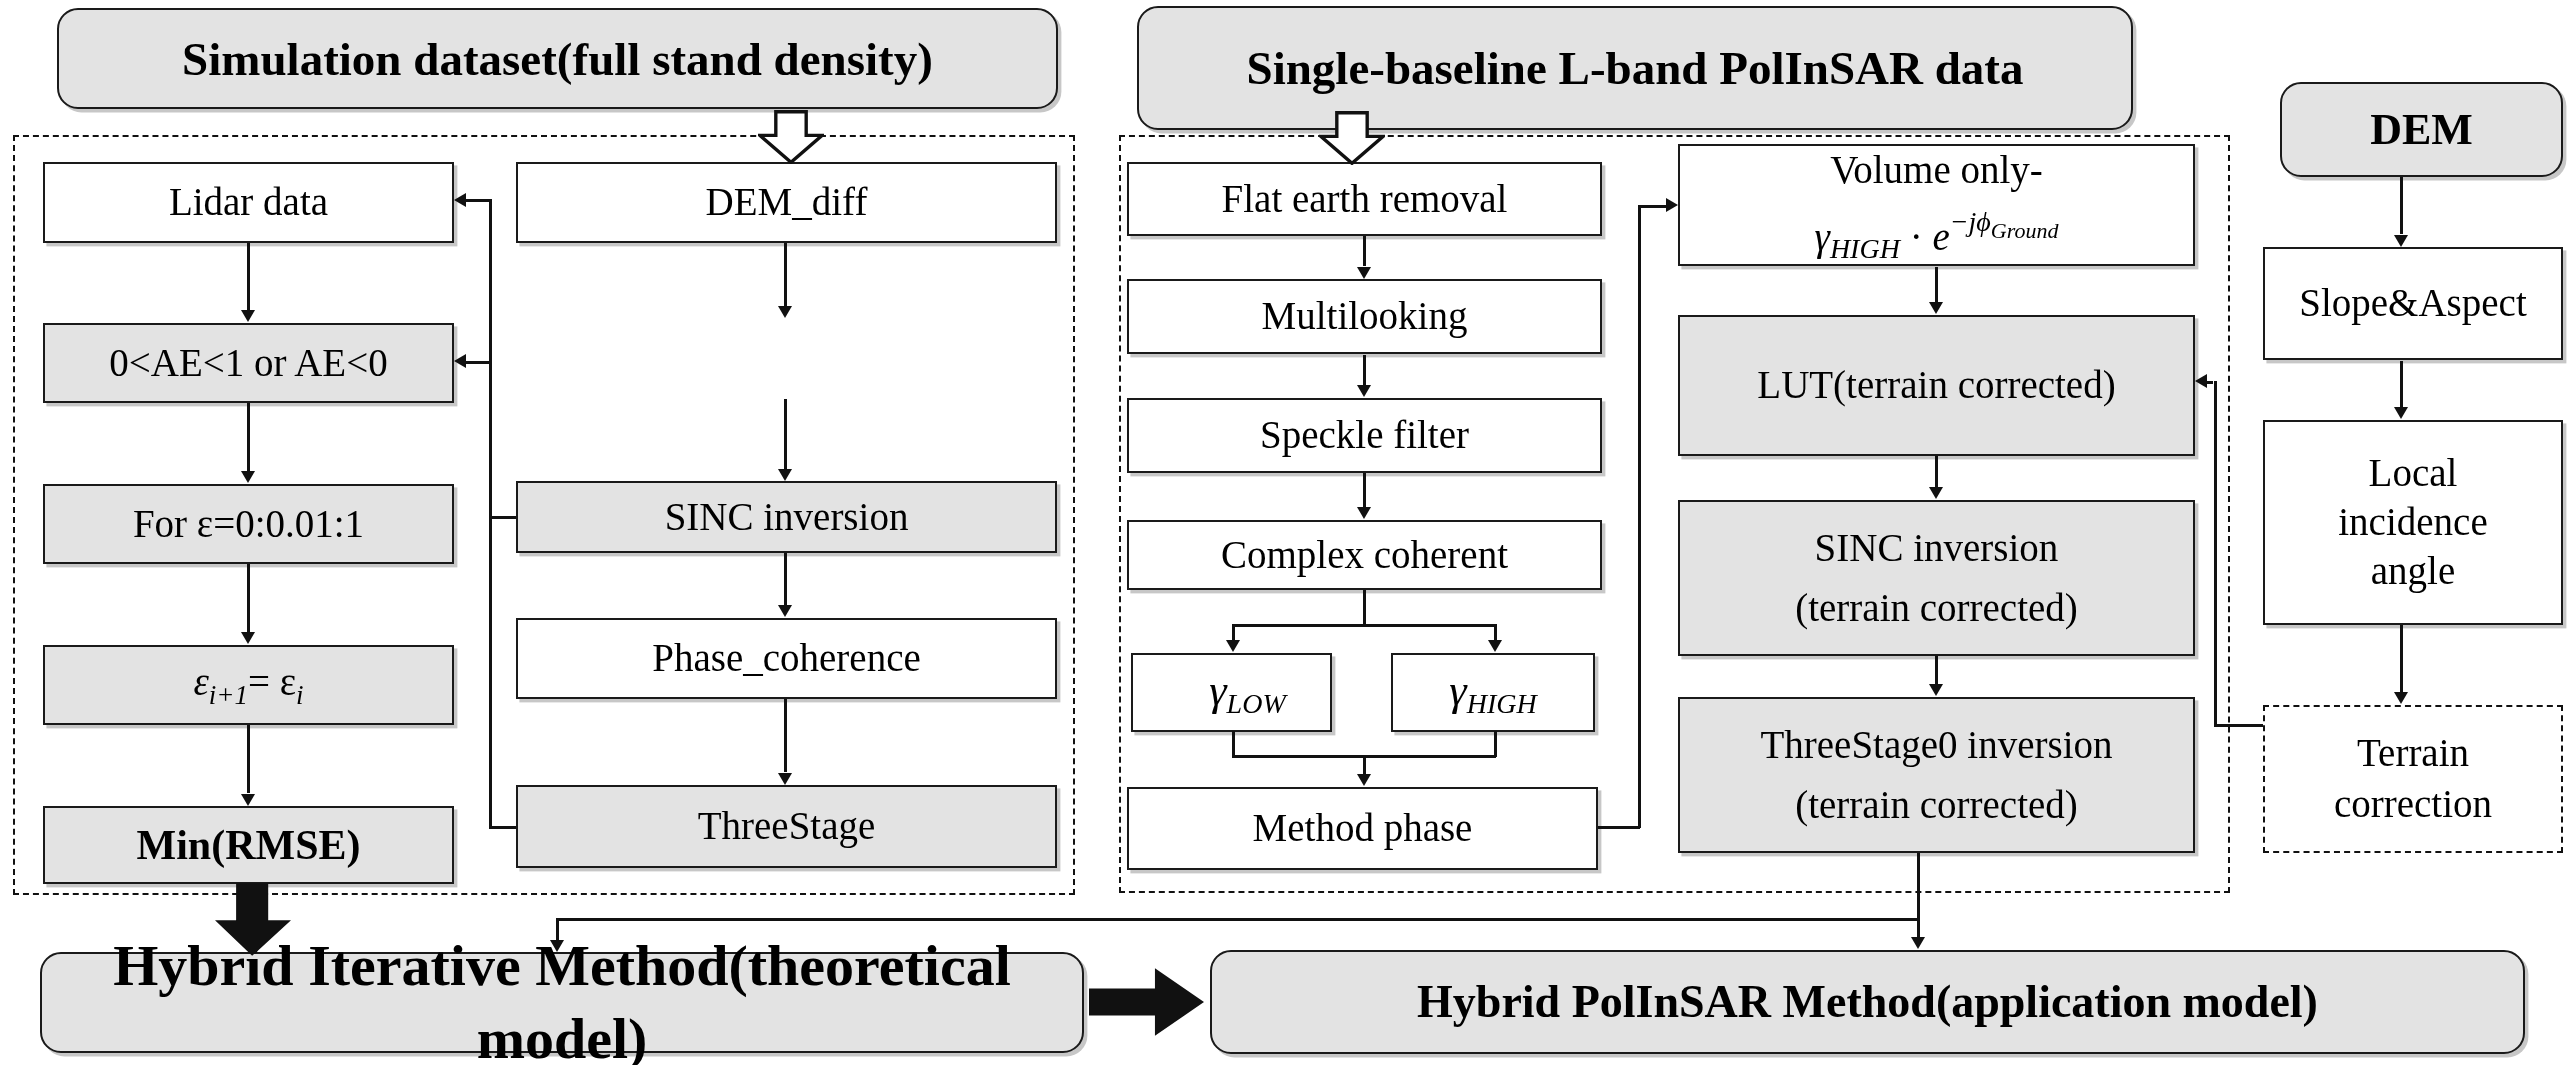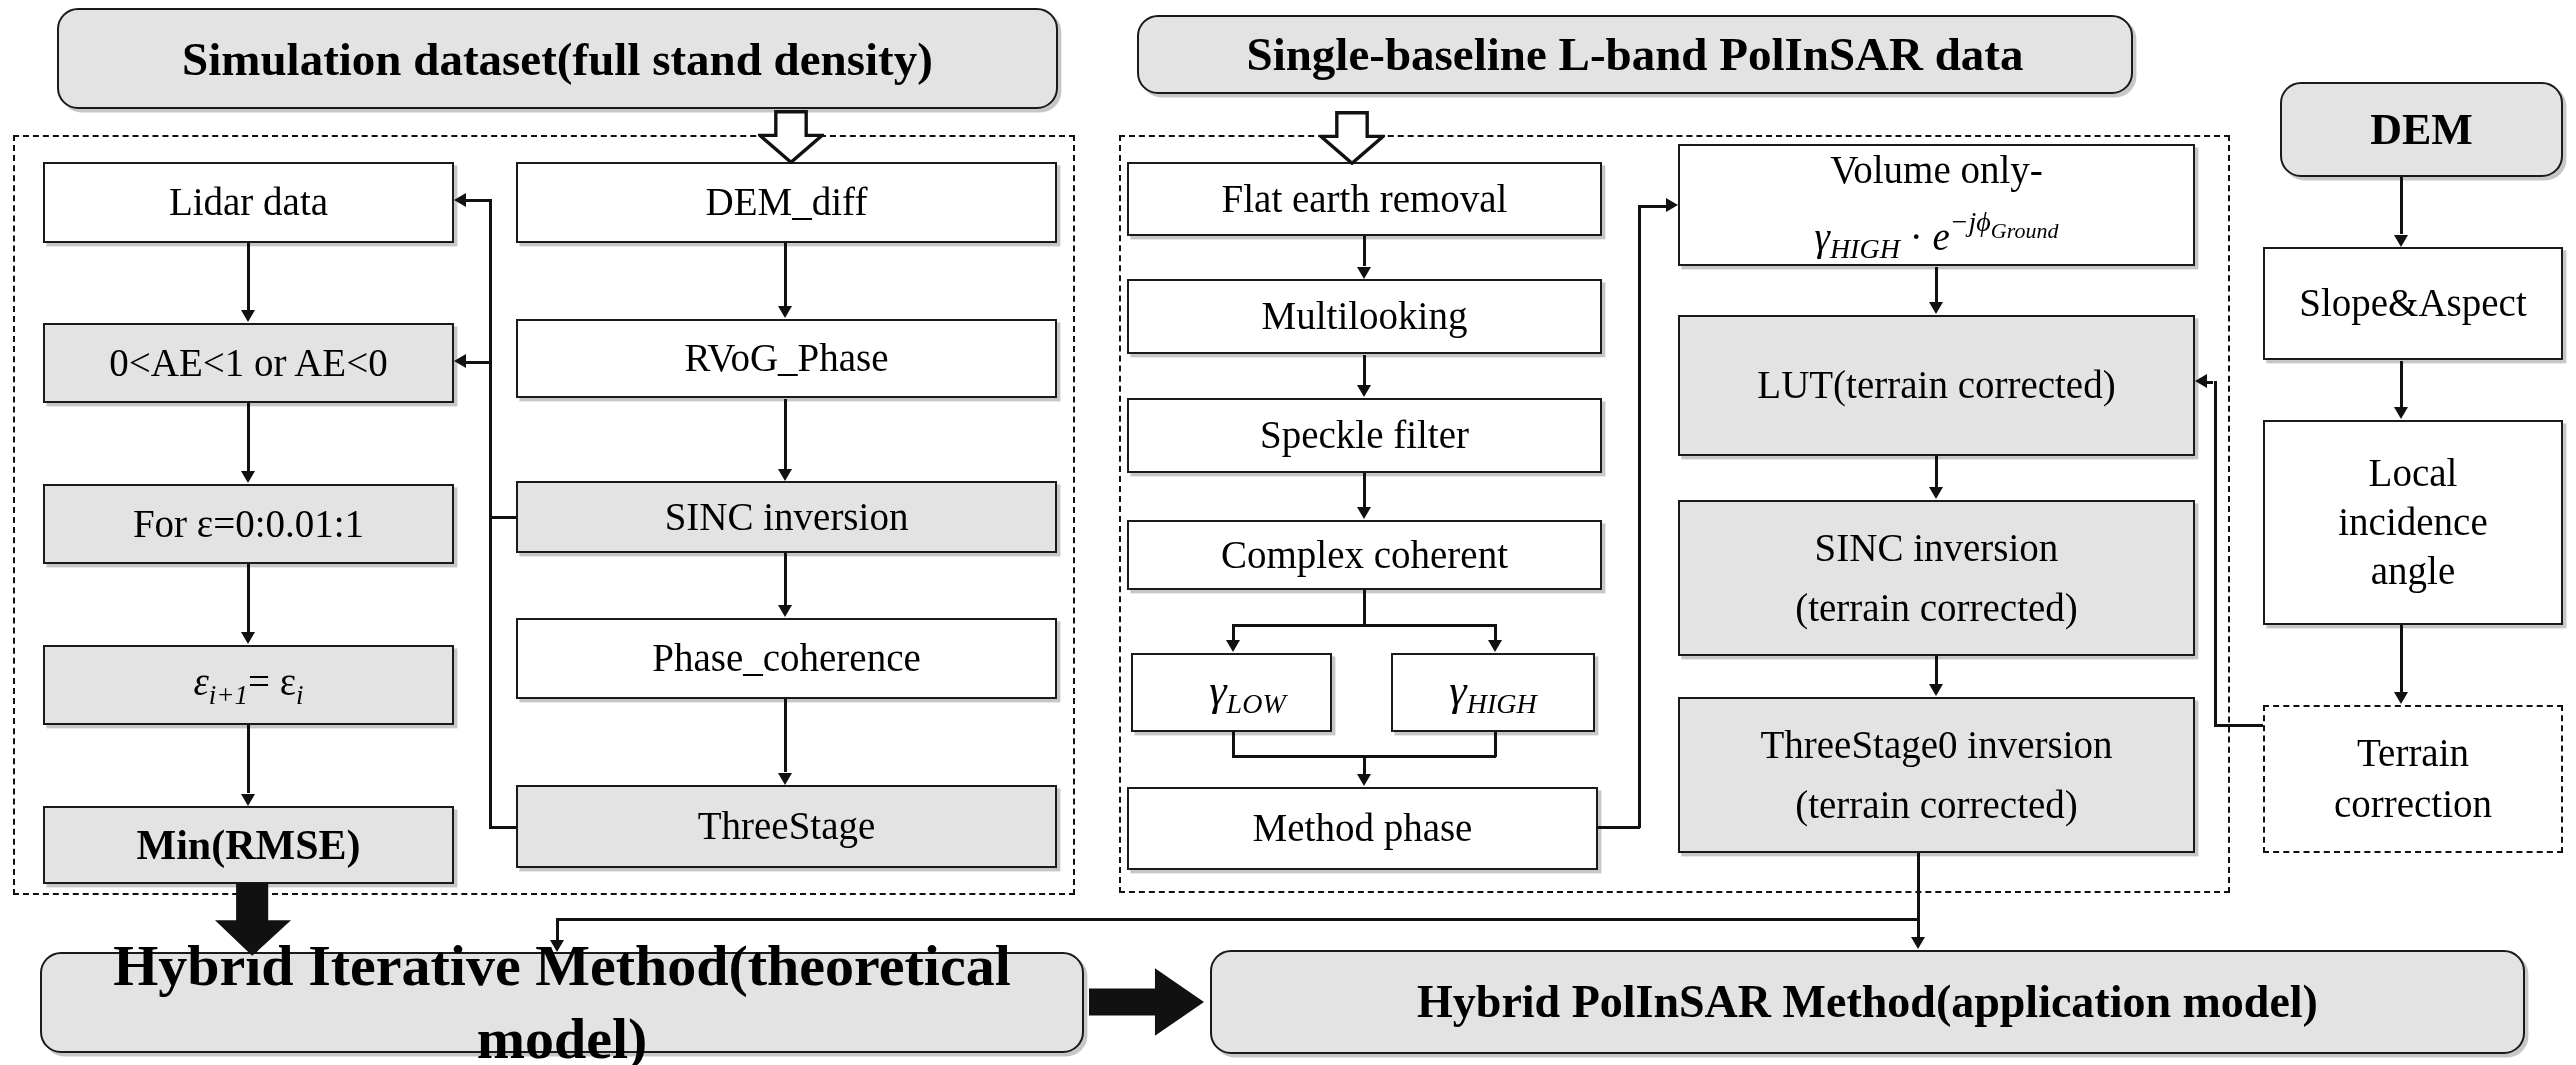--- a/index.html
+++ b/index.html
@@ -29,21 +29,21 @@
   .twoline{line-height:1.55;}
 </style>
 </head>
 <body>
 
 <div class="canvas">
 
   <div class="box gray rounded hdr" style="left:57px;top:8.4px;width:1001px;height:101px;">
     <span>Simulation dataset(full stand density)</span>
   </div>
-  <div class="box gray rounded hdr" style="left:1137px;top:15px;width:996px;height:79px;">
+  <div class="box gray rounded hdr" style="left:1137px;top:6px;width:996px;height:124px;">
     <span>Single-baseline L-band PolInSAR data</span>
   </div>
   <div class="box gray rounded bold" style="left:2280px;top:82px;width:283px;height:95px;font-size:44px;">
     <span>DEM</span>
   </div>
 
   <svg class="svgicon" style="left:758px;top:110px;" width="66" height="54" viewBox="0 0 78 64">
     <polygon points="21,2 57,2 57,30 76,30 39,62 2,30 21,30" fill="#ffffff" stroke="#111" stroke-width="4"></polygon>
   </svg>
   <svg class="svgicon" style="left:1319px;top:111px;" width="66" height="54" viewBox="0 0 78 64">
@@ -66,23 +66,20 @@
     <span>
       <i class="m">ε</i><sub class="s">i+1</sub><span>= ε</span><sub class="s">i</sub>
     </span>
   </div>
   <div class="box gray bold" style="left:43px;top:806px;width:411px;height:78px;font-size:42px;">
     <span>Min(RMSE)</span>
   </div>
 
   <div class="box" style="left:516px;top:162px;width:541px;height:81px;">
     <span>DEM_diff</span>
-  </div>
-  <div class="box" style="left:516px;top:319px;width:541px;height:79px;">
-    <span>RVoG_Phase</span>
   </div>
   <div class="box gray" style="left:516px;top:481px;width:541px;height:72px;">
     <span>SINC inversion</span>
   </div>
   <div class="box" style="left:516px;top:618px;width:541px;height:81px;">
     <span>Phase_coherence</span>
   </div>
   <div class="box gray" style="left:516px;top:785px;width:541px;height:83px;">
     <span>ThreeStage</span>
   </div>

